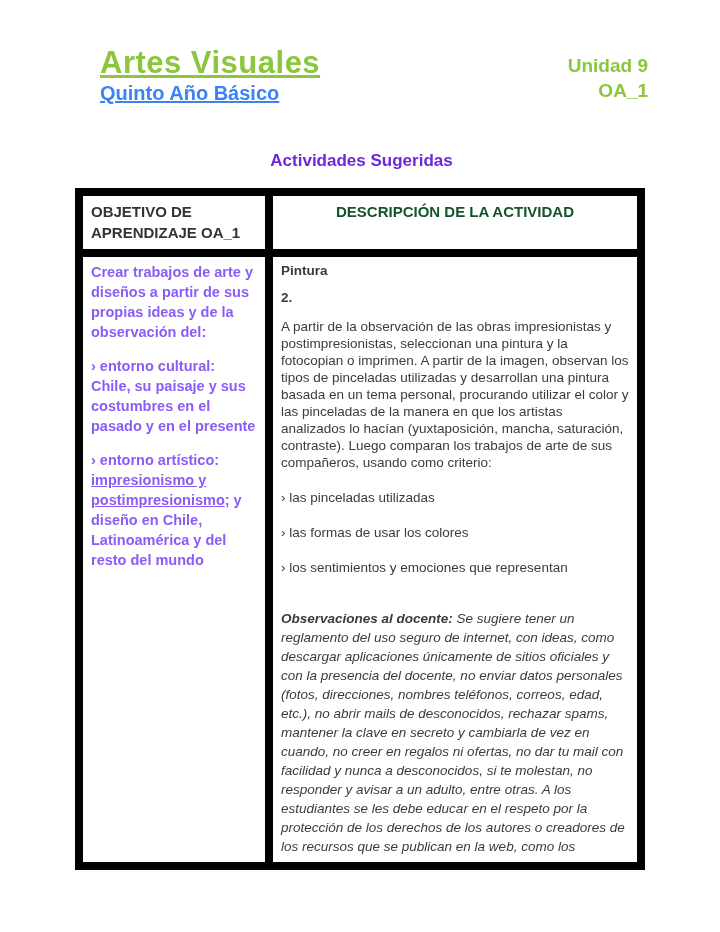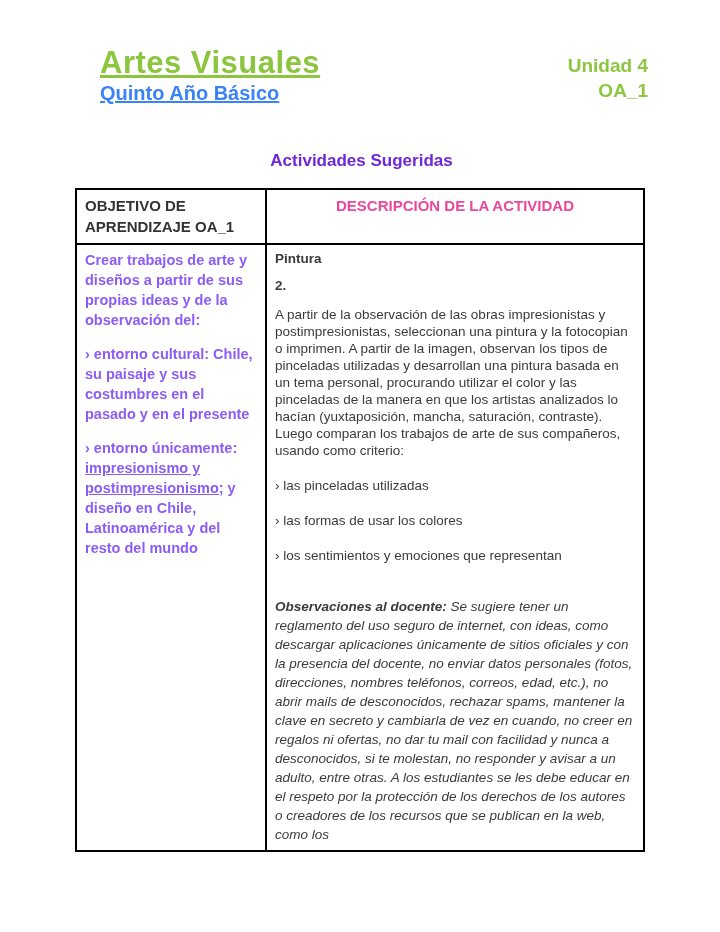--- a/index.html
+++ b/index.html
@@ -18,23 +18,23 @@
   .course-title { font-size: 31px; font-weight: bold; color: #8cc63e; line-height: 1.08; letter-spacing: 0.5px; text-decoration: underline; }
   .grade-subtitle { font-size: 20px; font-weight: bold; color: #3b82f6; margin-top: 3px; text-decoration: underline; }
   .doc-header-right { text-align: right; padding-top: 7px; }
   .unit-label, .oa-label { font-size: 19px; font-weight: bold; color: #8cc63e; line-height: 25px; }
 
   
   .page-title { text-align: center; font-size: 17px; font-weight: bold; color: #6d28d9; margin-top: 46px; }
 
   
   table.activities-table { border-collapse: collapse; margin-top: 17px; width: 570px; table-layout: fixed; }
-  .activities-table th, .activities-table td { border: 2px solid #000000; vertical-align: top; padding: 5px 8px 6px 8px; }
+  .activities-table th, .activities-table td { border: 8px solid #000000; vertical-align: top; padding: 5px 8px 6px 8px; }
   th.col-objective { width: 190px; text-align: left; font-size: 15px; line-height: 21px; color: #333; }
-  th.col-activity { text-align: center; font-size: 15px; line-height: 21px; color: #ec4899; padding-bottom: 26px; }
+  th.col-activity { text-align: center; font-size: 15px; line-height: 21px; color: #14532d; padding-bottom: 26px; }
 
   td.objective-cell { font-weight: bold; font-size: 14.5px; line-height: 20px; color: #8b5cf6; }
   .objective-cell p { margin: 0; }
   .objective-cell p + p { margin-top: 14px; }
   .objective-cell .link { color: inherit; text-decoration: underline; cursor: pointer; }
 
   td.activity-cell { font-size: 13.5px; line-height: 17px; color: #3b3b3b; border-radius: 25px; }
   .activity-cell p { margin: 0; }
   .activity-cell .bold { font-weight: bold; }
   .activity-number { margin-top: 10px !important; }
@@ -47,40 +47,40 @@
 <body>
 
 <div class="page">
 
   <div class="doc-header">
     <div class="doc-header-left">
       <div class="course-title">Artes Visuales</div>
       <div class="grade-subtitle">Quinto Año Básico</div>
     </div>
     <div class="doc-header-right">
-      <div class="unit-label">Unidad 4</div>
+      <div class="unit-label">Unidad 9</div>
       <div class="oa-label">OA_1</div>
     </div>
   </div>
 
   <div class="page-title">Actividades Sugeridas</div>
 
   <table class="activities-table">
     <thead>
       <tr>
         <th class="col-objective">OBJETIVO DE APRENDIZAJE OA_1</th>
         <th class="col-activity">DESCRIPCIÓN DE LA ACTIVIDAD</th>
       </tr>
     </thead>
     <tbody>
       <tr>
         <td class="objective-cell">
           <p>Crear trabajos de arte y diseños a partir de sus propias ideas y de la observación del:</p>
           <p>› entorno cultural: Chile, su paisaje y sus costumbres en el pasado y en el presente</p>
-          <p><span>› entorno únicamente: </span><a class="link">impresionismo y postimpresionismo</a><span>; y diseño en Chile, Latinoamérica y del resto del mundo</span></p>
+          <p><span>› entorno artístico: </span><a class="link">impresionismo y postimpresionismo</a><span>; y diseño en Chile, Latinoamérica y del resto del mundo</span></p>
         </td>
         <td class="activity-cell">
           <p class="bold activity-section">Pintura</p>
           <p class="bold activity-number">2.</p>
           <p class="activity-description">A partir de la observación de las obras impresionistas y postimpresionistas, seleccionan una pintura y la fotocopian o imprimen. A partir de la imagen, observan los tipos de pinceladas utilizadas y desarrollan una pintura basada en un tema personal, procurando utilizar el color y las pinceladas de la manera en que los artistas analizados lo hacían (yuxtaposición, mancha, saturación, contraste). Luego comparan los trabajos de arte de sus compañeros, usando como criterio:</p>
           <p class="criterion">› las pinceladas utilizadas</p>
           <p class="criterion">› las formas de usar los colores</p>
           <p class="criterion">› los sentimientos y emociones que representan</p>
           <p class="teacher-note">
             <span class="note-label">Observaciones al docente:</span>

